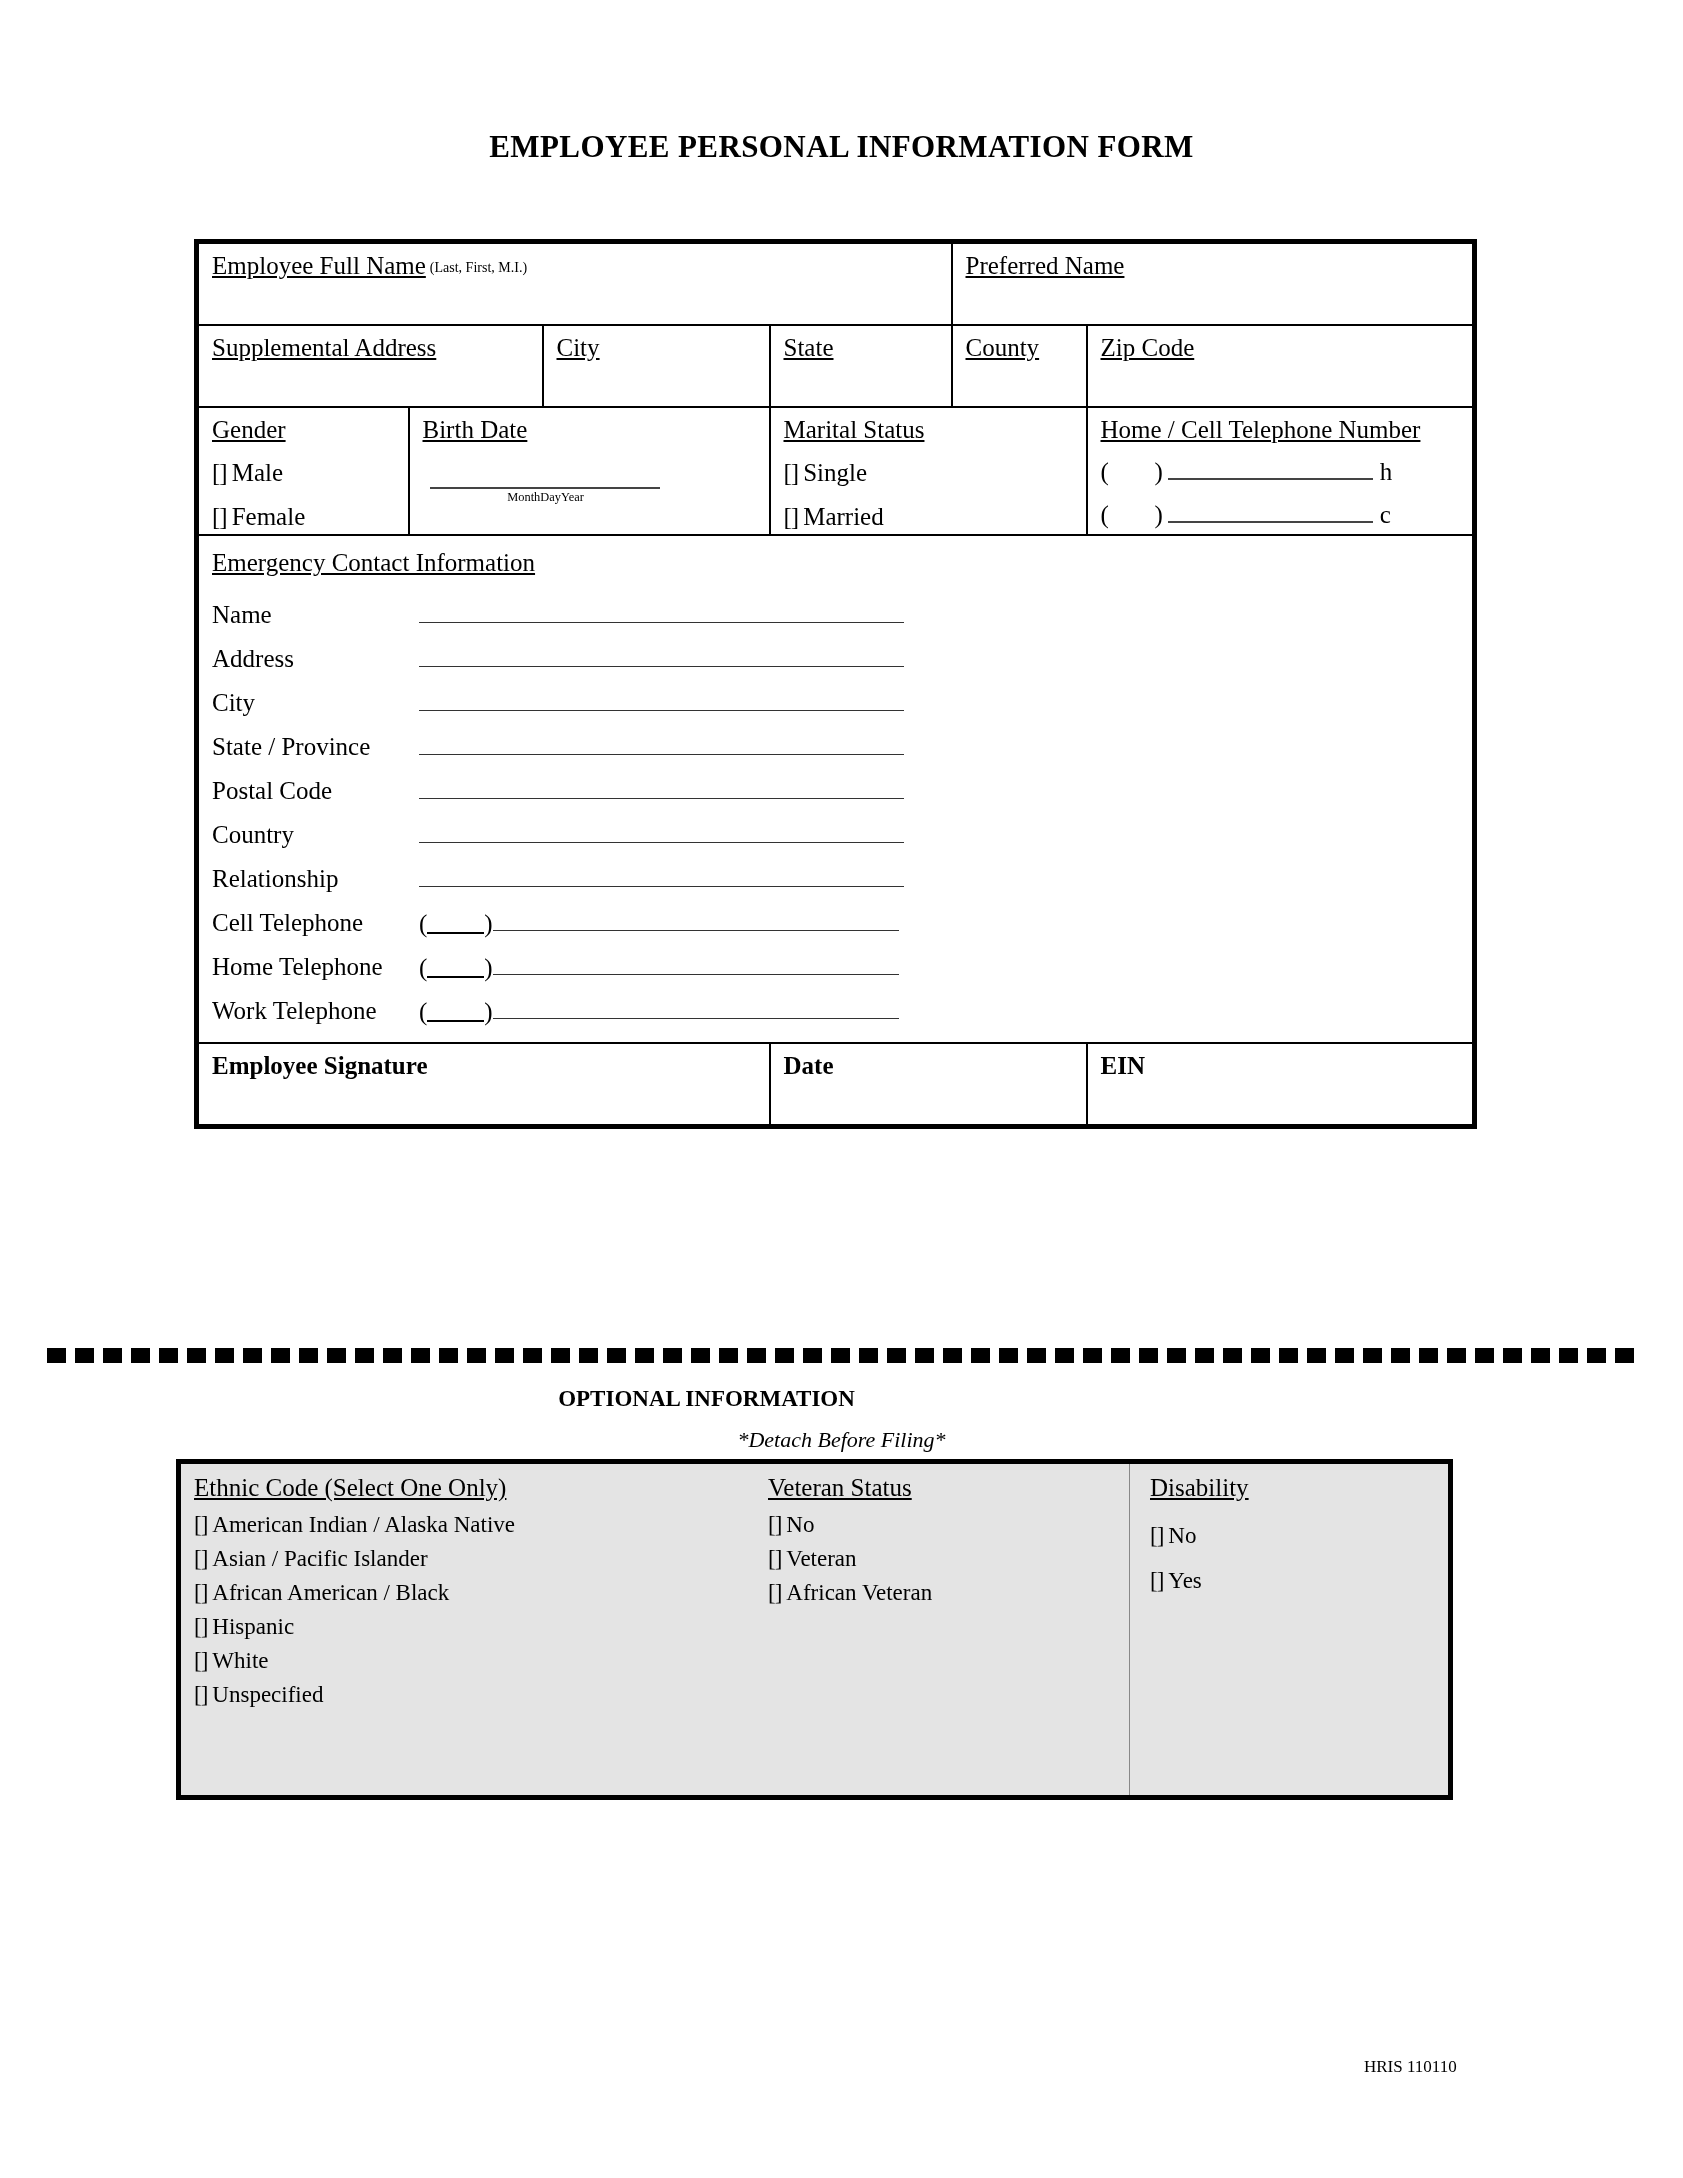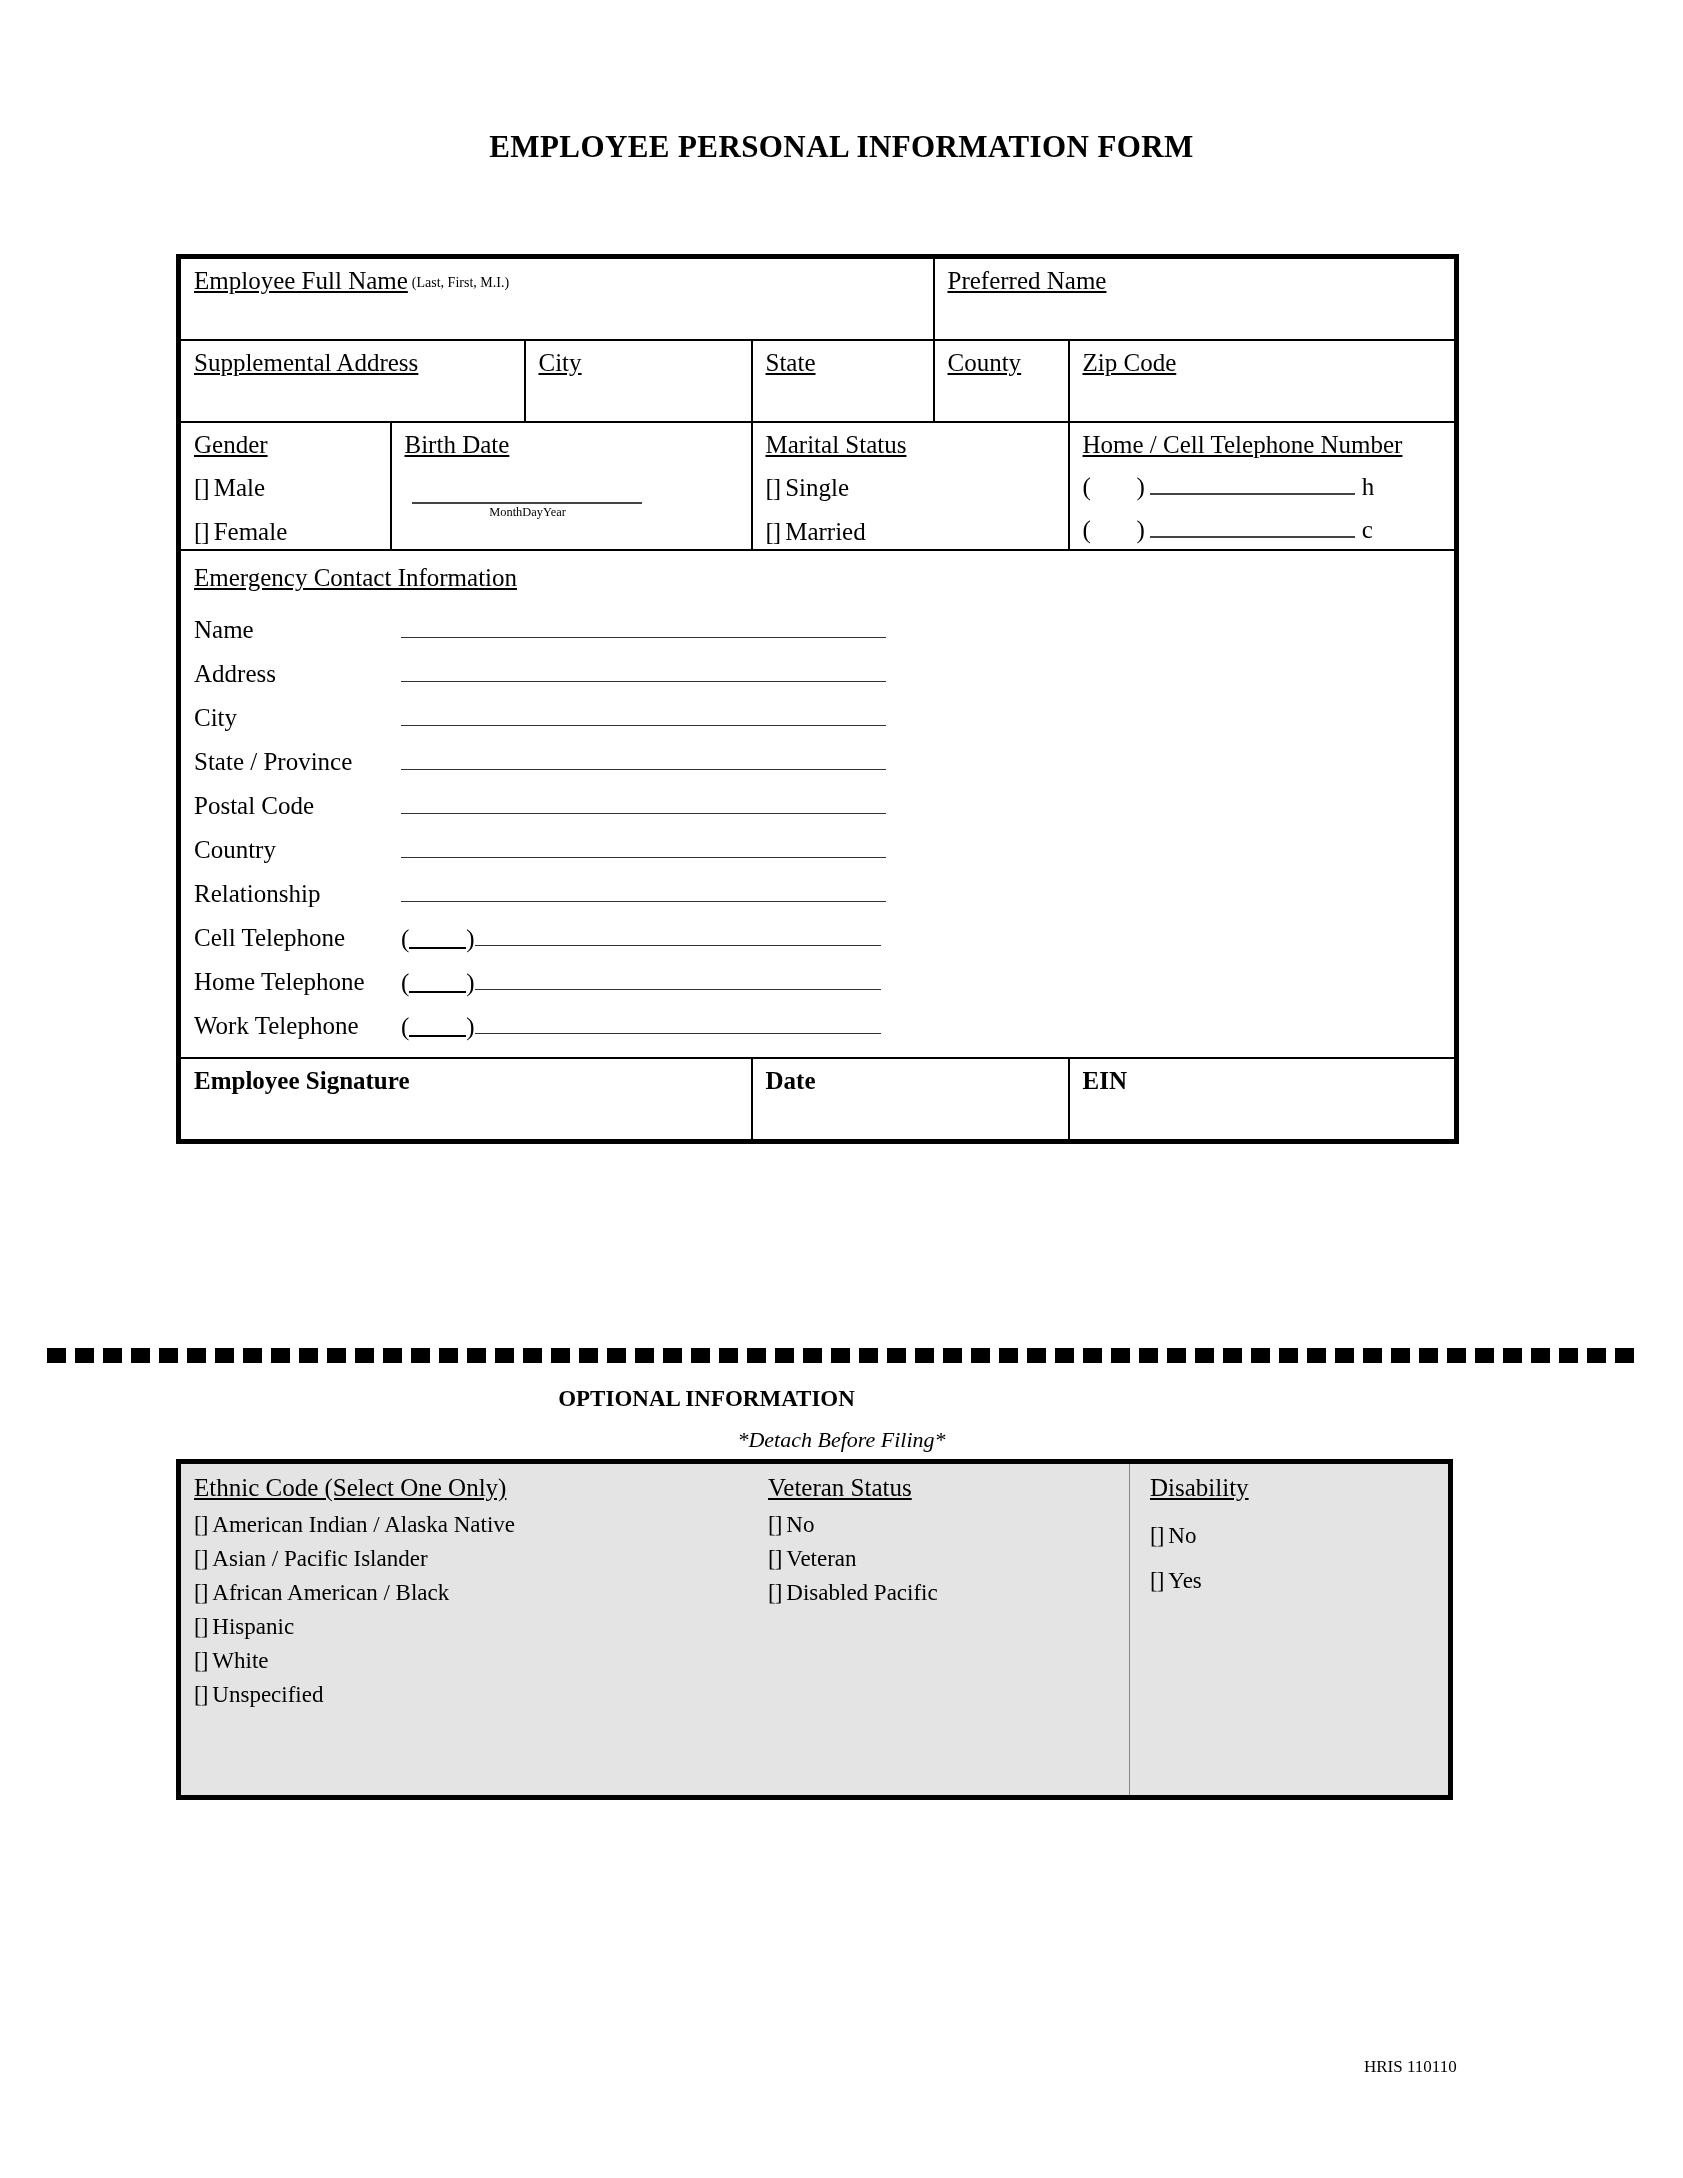--- a/index.html
+++ b/index.html
@@ -24,26 +24,25 @@
     width: 1683px;
     text-align: center;
     font-size: 31px;
     font-weight: bold;
     letter-spacing: 0.4px;
   }
 
   
   .main-table {
     position: absolute;
-    left: 176px;
+    left: 194px;
     top: 239px;
     width: 1277px;
     border-collapse: collapse;
     table-layout: fixed;
-    margin-top: 15px;
   }
   .main-table td {
     border: 2px solid #000000;
     vertical-align: top;
     padding: 9px 0 0 13px;
     font-size: 25px;
     line-height: 1.05;
   }
   .main-table .outer-top    { border-top-width: 5px; }
   .main-table .outer-left   { border-left-width: 5px; }
@@ -425,21 +424,21 @@
     <div class="opt-head">
       <span class="u">Veteran Status </span>
     </div>
     <div class="opt-item">
       <span class="box">[]</span><span>No</span>
     </div>
     <div class="opt-item">
       <span class="box">[]</span><span>Veteran</span>
     </div>
     <div class="opt-item">
-      <span class="box">[]</span><span>Disabled Pacific</span>
+      <span class="box">[]</span><span>African Veteran</span>
     </div>
   </div>
 
   <div class="opt-col opt-col-disab">
     <div class="opt-head">
       <span class="u">Disability</span>
     </div>
     <div class="opt-item">
       <span class="box">[]</span><span>No</span>
     </div>

